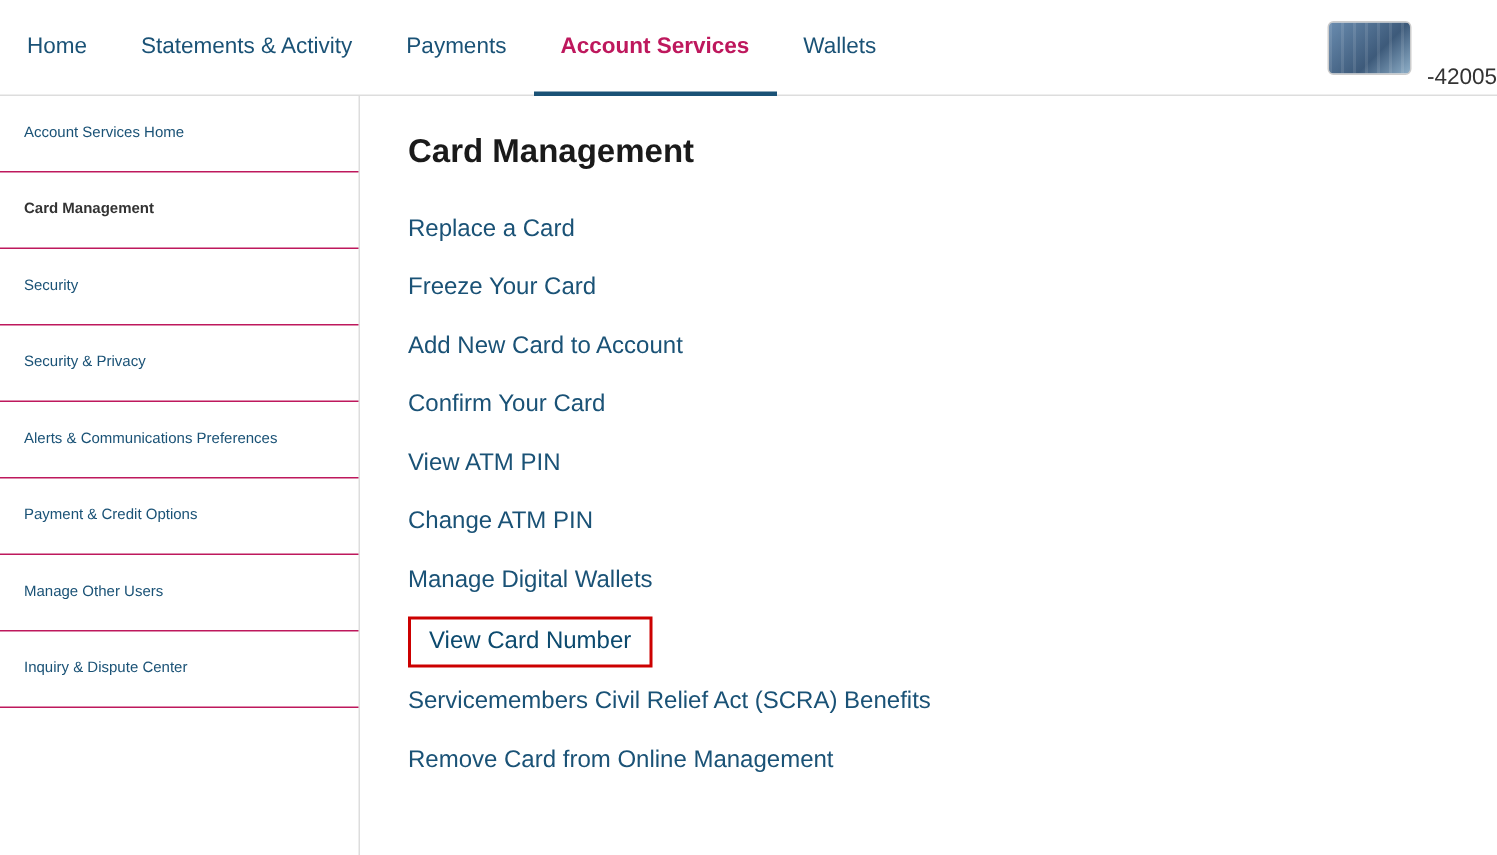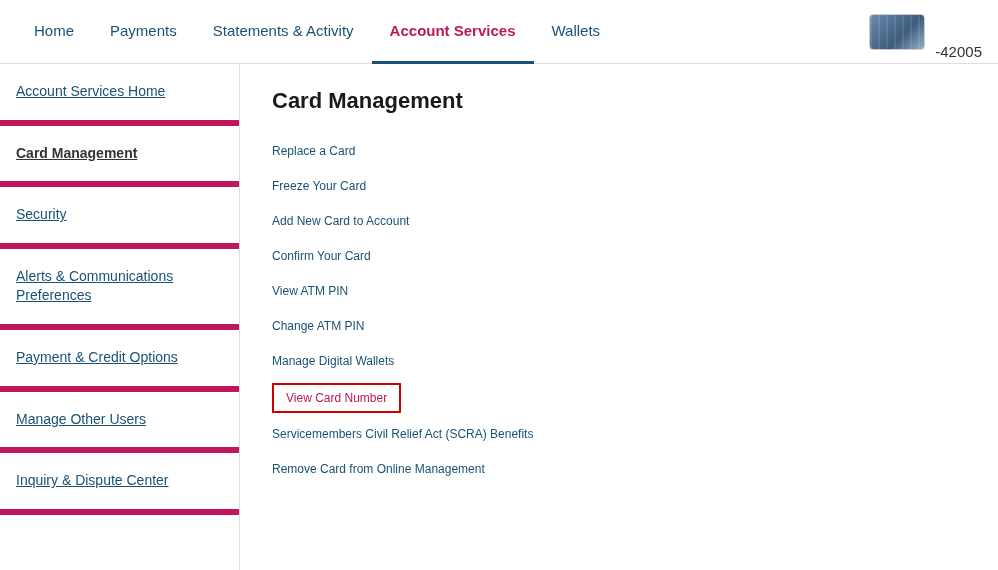--- a/index.html
+++ b/index.html
@@ -3,21 +3,21 @@
   <meta charset="utf-8">
   <style>
     * { box-sizing: border-box; margin: 0; padding: 0; }
     body { font-family: Arial, sans-serif; font-size: 14px; background: #fff; color: #333; }
 
     
     .top-nav {
       display: flex;
       align-items: center;
       border-bottom: 1px solid #ddd;
-      padding: 0 16px;
+      padding: 0 0;
       height: 64px;
       position: relative;
     }
     .nav-items {
       display: flex;
       align-items: center;
       height: 100%;
       flex: 1;
     }
     .nav-item {
@@ -81,26 +81,25 @@
 
     
     .sidebar {
       width: 240px;
       border-right: 1px solid #ddd;
       background: #fff;
       flex-shrink: 0;
     }
     .sidebar-item {
       padding: 18px 16px;
-      border-bottom: 6px solid #be185d;
+      border-bottom: 1px solid #be185d;
       cursor: pointer;
       color: #1a5276;
-      font-size: 14px;
+      font-size: 10px;
       line-height: 1.4;
-      text-decoration: underline;
     }
     .sidebar-item.active {
       color: #333;
       font-weight: bold;
       cursor: default;
     }
 
     
     .content {
       flex: 1;
@@ -110,60 +109,61 @@
     .content-title {
       font-size: 22px;
       font-weight: bold;
       color: #1a1a1a;
       margin-bottom: 20px;
     }
     .menu-link {
       display: block;
       padding: 10px 0;
       color: #1a5276;
-      font-size: 12px;
+      font-size: 16px;
       cursor: pointer;
       text-decoration: none;
       border-bottom: 1px solid transparent;
     }
     .menu-link.highlighted {
       display: inline-block;
       padding: 6px 12px;
       border: 2px solid #cc0000;
-      color: #be185d;
+      color: #0c4a6e;
       margin: 4px 0;
     }
   </style>
 </head>
 <body>
 
 <nav class="top-nav">
   <div class="nav-items">
 
   <a class="nav-item">Home</a>
+      <a class="nav-item">Statements &amp; Activity</a>
       <a class="nav-item">Payments</a>
-      <a class="nav-item">Statements &amp; Activity</a>
       <a class="nav-item active">Account Services</a>
       <a class="nav-item">Wallets</a>
     </div>
   <div class="account-info">
     <div class="card-thumbnail">
       <div class="card-thumbnail-inner"></div>
     </div>
     <span class="account-number">-42005</span>
   </div>
 </nav>
 
 <div class="main-layout">
 
   <aside class="sidebar">
 
   <div class="sidebar-item">Account Services Home</div>
       <div class="sidebar-item active">Card Management</div>
       <div class="sidebar-item">Security</div>
+      <div class="sidebar-item">Security &amp; Privacy</div>
       <div class="sidebar-item">Alerts &amp; Communications Preferences</div>
       <div class="sidebar-item">Payment &amp; Credit Options</div>
       <div class="sidebar-item">Manage Other Users</div>
       <div class="sidebar-item">Inquiry &amp; Dispute Center</div>
     </aside>
 
   <main class="content">
     <h1 class="content-title">Card Management</h1>
     <div>
       

